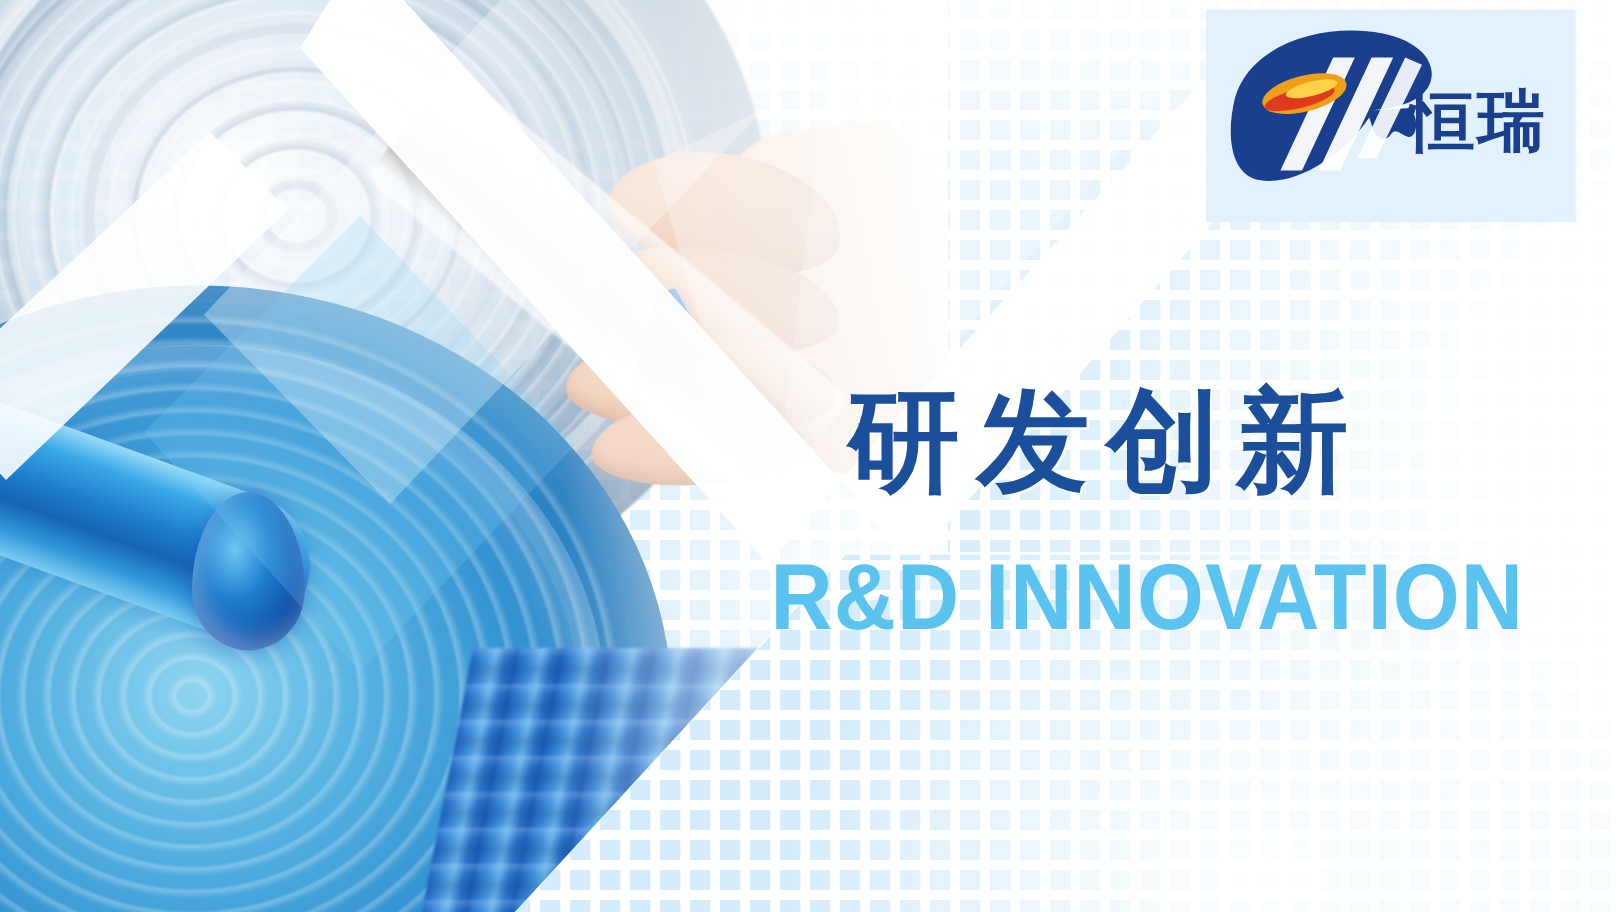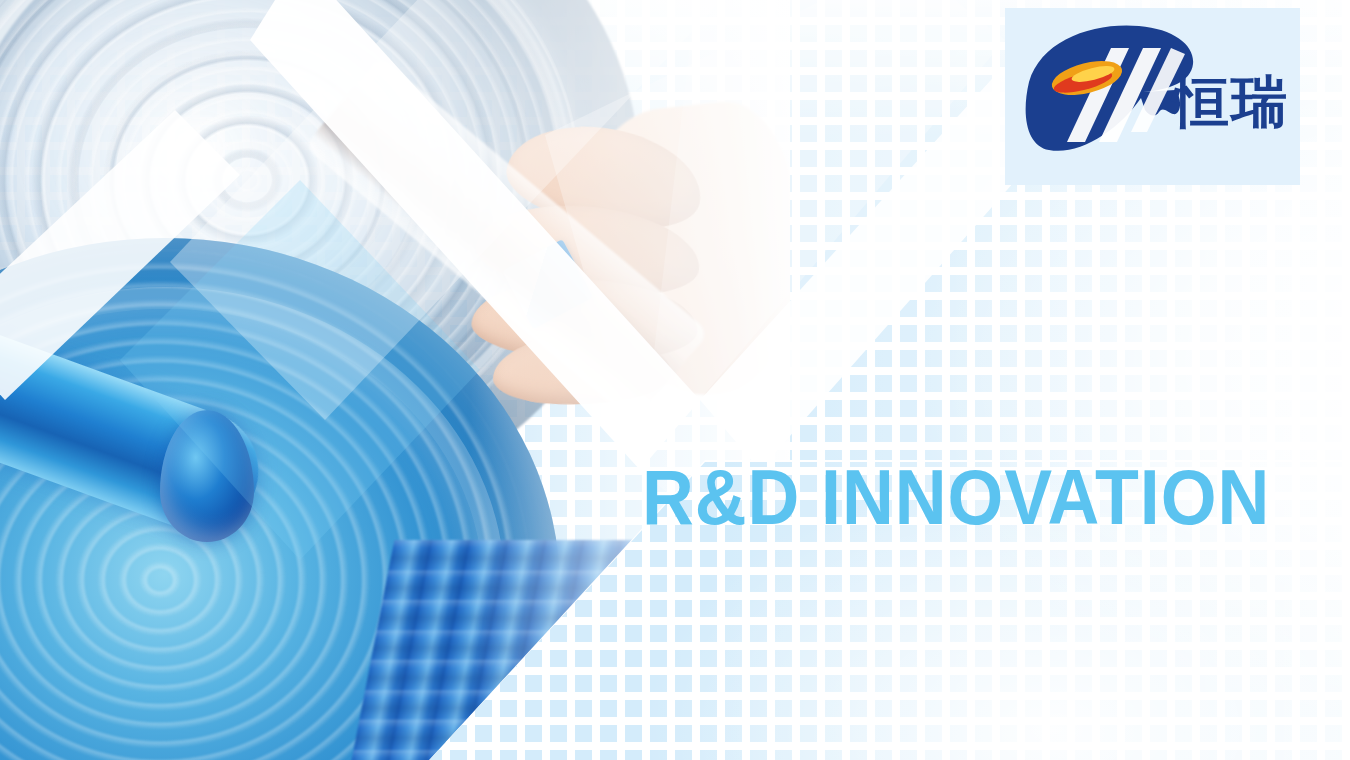--- a/index.html
+++ b/index.html
@@ -218,20 +218,21 @@
     background: linear-gradient(to right, rgba(255,255,255,0) 0%, rgba(255,255,255,0.55) 45%, rgba(255,255,255,1) 100%);
     pointer-events: none;
   }
 
   
   .logo-plaque {
     position: absolute;
     left: 1005px; top: 8px;
     width: 295px; height: 177px;
     background: #e2f1fc;
+    padding-left: 13px;
   }
   .logo-mark {
     position: absolute;
     left: 18px; top: 12px;
     width: 175px; height: 148px;
   }
   .logo-cn {
     position: absolute;
     left: 168px; top: 66px;
     font-size: 56px;
@@ -320,20 +321,21 @@
     <polygon points="715,540 1360,540 1360,790 470,790" fill="#ffffff" opacity="0.0"></polygon>
   </svg>
 
   <svg class="poly" width="1350" height="760" style="left:0;top:0">
     <polygon points="705,460 1350,460 1350,770 420,770" fill="#ffffff"></polygon>
     <polygon points="790,0 1350,0 1350,770 790,770" fill="#ffffff" opacity="0"></polygon>
   </svg>
   <div class="grid-layer" style="clip-path: polygon(705px 462px, 1350px 462px, 1350px 770px, 420px 770px);"></div>
   <div class="grid-fade" style="clip-path: polygon(705px 462px, 1350px 462px, 1350px 770px, 420px 770px);"></div>
 
+  <div class="headline">研发创新</div>
   <div class="subhead">R&amp;D INNOVATION</div>
 
   <div class="logo-plaque">
     <svg class="logo-mark" viewBox="0 0 175 148">
 
       <path d="M6 62 C18 20 70 2 116 6 C152 9 172 26 170 44 C168 62 146 70 120 72
                L152 70 C160 78 158 96 150 94 C144 92 140 86 136 92 C132 98 126 96 122 90
                L118 78 C96 110 56 136 26 130 C4 126 -2 96 6 62 Z" fill="#1b3f8f"></path>
 
       <path d="M44 122 L88 28 L106 28 L62 122 Z" fill="#ffffff" opacity="0.95"></path>

